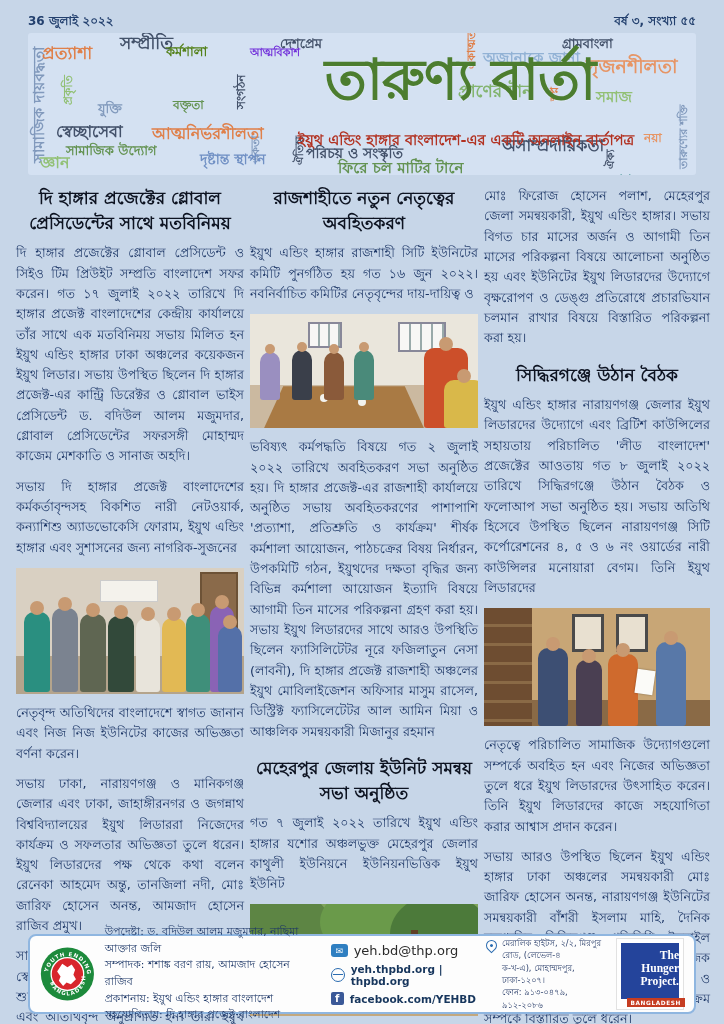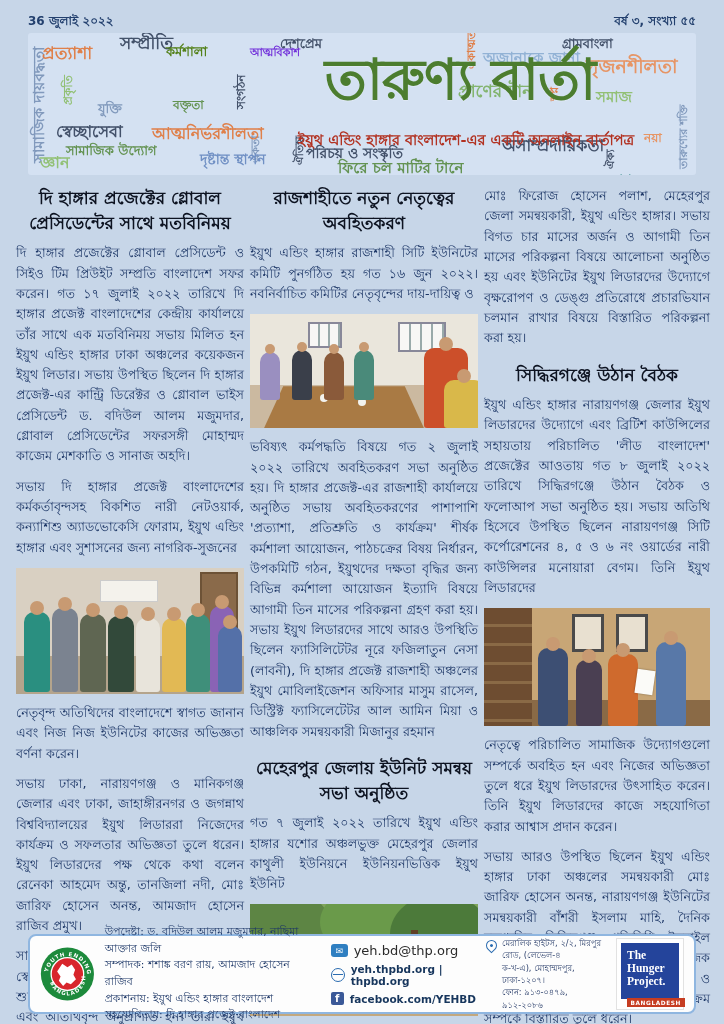--- a/index.html
+++ b/index.html
@@ -63,21 +63,21 @@
     display:flex;align-items:center;justify-content:center;font-size:9px;flex:0 0 auto;}
   .ic-globe{width:12px;height:12px;border:1.6px solid #2b6cb0;border-radius:50%;position:relative;flex:0 0 auto;}
   .ic-globe::after{content:"";position:absolute;left:1px;right:1px;top:45%;border-top:1.6px solid #2b6cb0;}
   .ic-fb{width:13px;height:13px;background:#3b5998;border-radius:2px;color:#fff;
     display:flex;align-items:center;justify-content:center;font-size:10px;font-weight:700;flex:0 0 auto;}
   .address{width:140px;display:flex;gap:5px;align-items:flex-start;}
   .addr-lines{font-size:8.3px;line-height:1.5;color:#2b3f6b;}
   .ic-pin{width:9px;height:9px;border:1.5px solid #2b6cb0;border-radius:50% 50% 50% 0;
     transform:rotate(-45deg);margin-top:3px;flex:0 0 auto;position:relative;}
   .ic-pin::after{content:"";position:absolute;left:3px;top:3px;width:3px;height:3px;border-radius:50%;background:#2b6cb0;}
-  .thp-card{margin-left:auto;background:#fff;border:1px solid #e2e2e2;padding:4px 4px 10px 4px;position:relative;}
+  .thp-card{margin-left:auto;background:#fff;border:1px solid #e2e2e2;padding:4px 4px 10px 4px;position:relative;text-align:right;}
   .thp-blue{width:58px;height:56px;background:#24449b;color:#fff;
     font-family:"Liberation Serif","DejaVu Serif",serif;font-weight:700;
     font-size:11.5px;line-height:1.15;padding:6px 0 0 6px;box-sizing:border-box;}
   .thp-banner{position:absolute;right:-2px;bottom:2px;background:#c63d22;color:#fff;
     font-size:5.8px;font-weight:700;letter-spacing:.6px;padding:1.5px 4px;}
 </style>
 </head>
 <body>
 
 <div class="top-date">36 জুলাই ২০২২</div>

